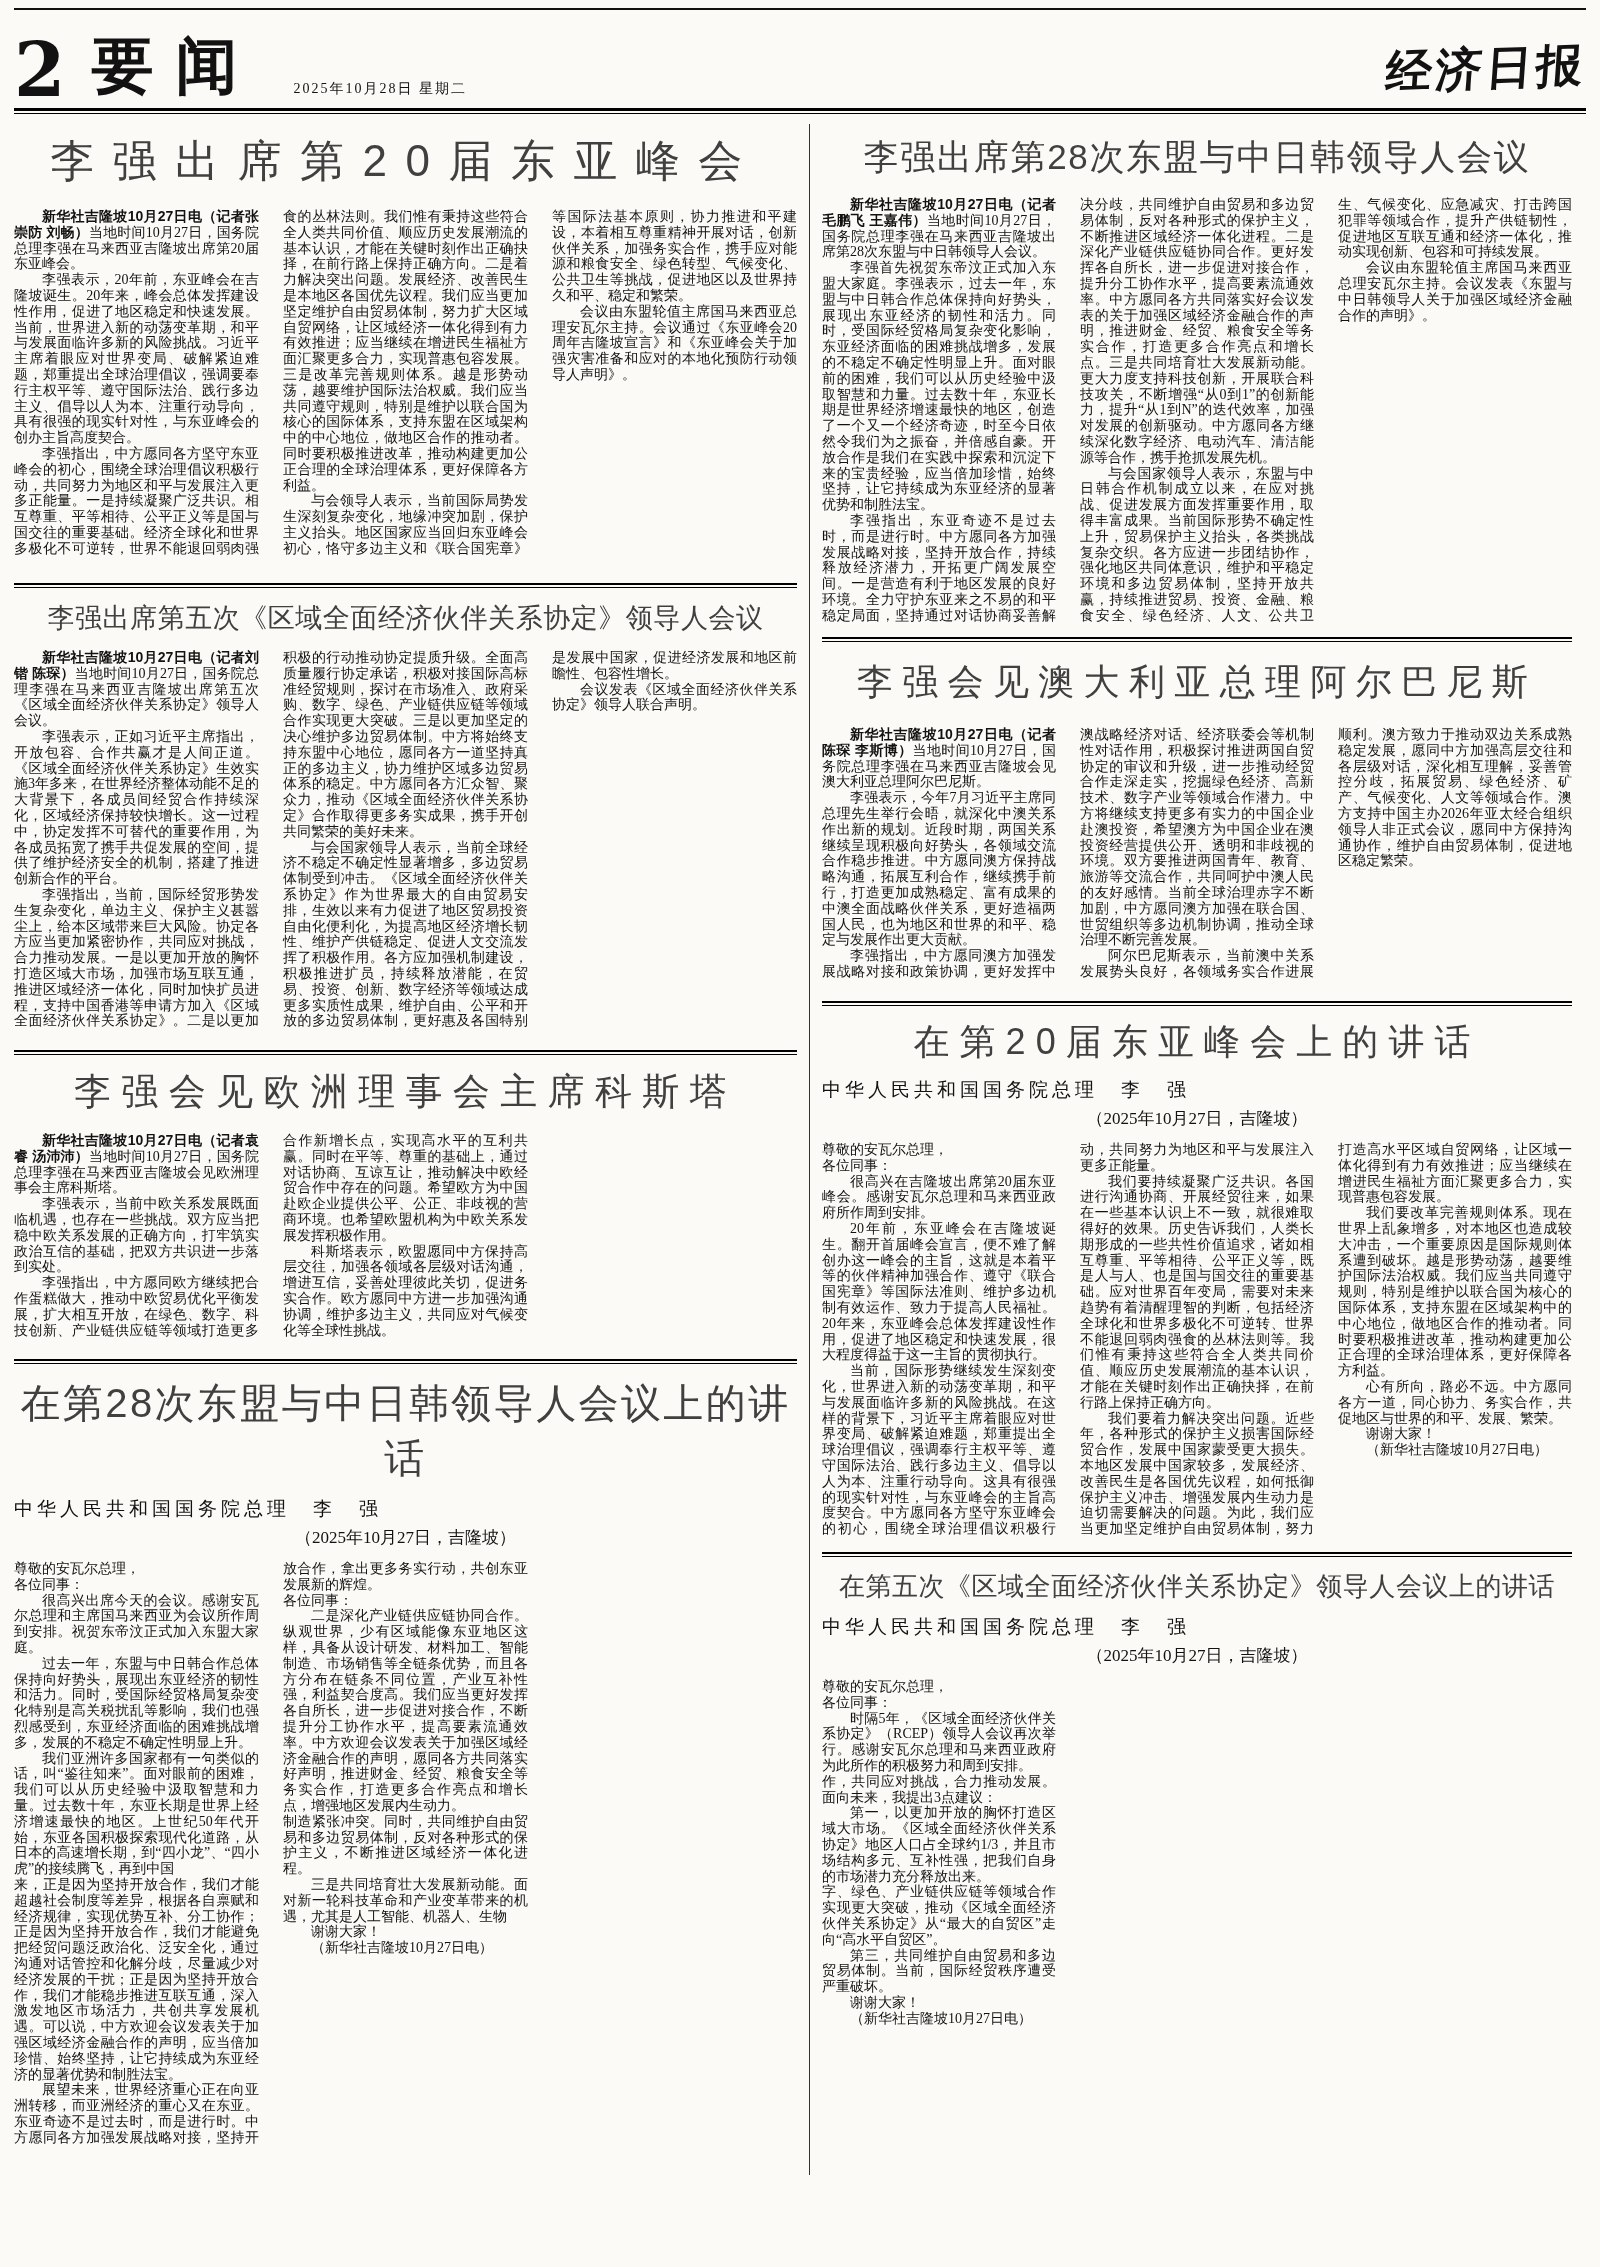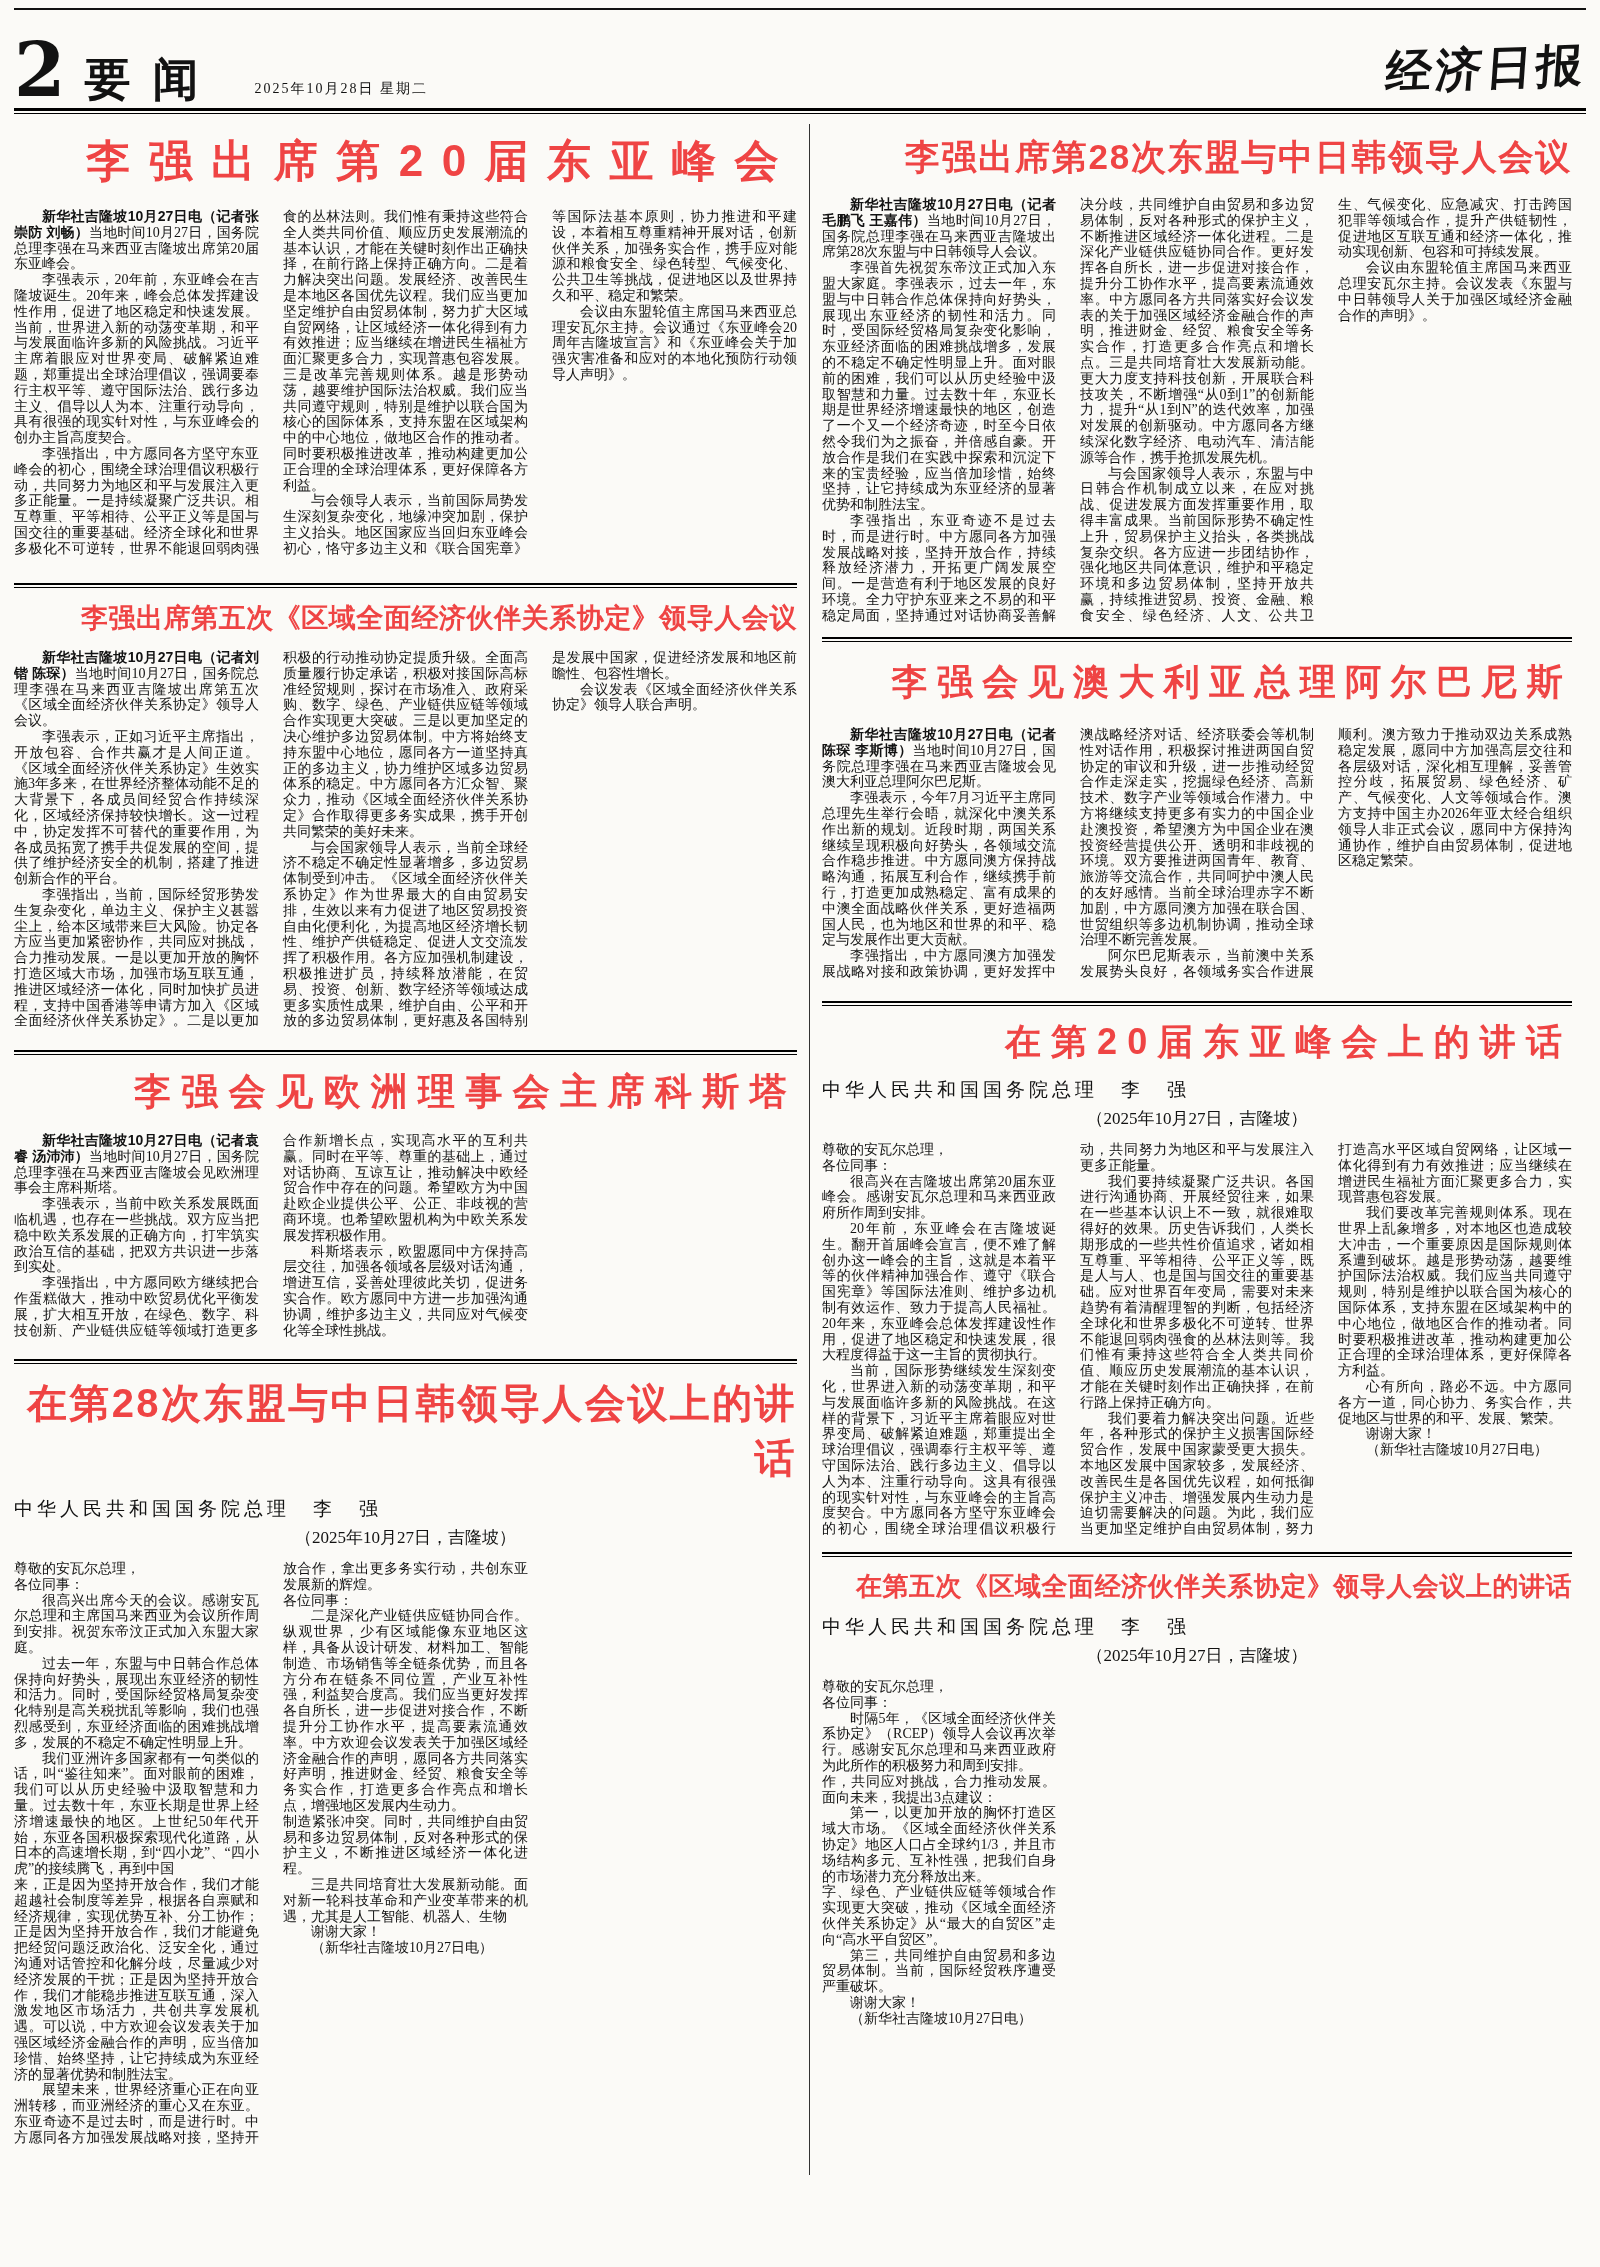--- a/index.html
+++ b/index.html
@@ -3,34 +3,34 @@
 <meta charset="utf-8">
 <style>
   html,body{margin:0;padding:0;background:#e8e8e4;}
   .page{position:relative;width:1600px;height:2267px;margin:0 auto;background:#fbfaf7;color:#121212;
         font-family:"Liberation Serif","DejaVu Serif",serif;overflow:hidden;box-sizing:border-box;
         padding:6px 14px 0 14px;}
   .topline{border-top:2px solid #111;margin:2px 0 6px 0;}
   
   .hdr{display:flex;align-items:flex-end;height:86px;}
   .pageno{font-size:74px;font-weight:bold;line-height:.85;font-family:"DejaVu Serif",serif;}
-  .secname{font-size:46px;font-weight:bold;letter-spacing:22px;margin-left:19px;line-height:1;
-           font-family:Liberation Sans, sans-serif;}
+  .secname{font-size:62px;font-weight:bold;letter-spacing:22px;margin-left:26px;line-height:1;
+           font-family:Liberation Mono, monospace;}
   .hdate{font-size:14px;margin-left:34px;margin-bottom:4px;letter-spacing:2px;}
   .masthead{margin-left:auto;font-size:46px;font-weight:bold;transform:skewX(-6deg) rotate(-2deg);
             font-family:"DejaVu Serif",serif;letter-spacing:4px;margin-bottom:2px;}
   .hdr-rule{border-top:3px solid #000;border-bottom:1px solid #000;height:2px;margin:6px 0 10px 0;}
   
   .main{display:flex;}
   .mcol{box-sizing:border-box;}
   .mcol.left{width:795px;padding-right:12px;}
   .mcol.right{width:763px;padding-left:12px;border-left:1px solid #333;}
   .art-rule{border-top:2px solid #000;border-bottom:1px solid #000;height:2px;margin:12px 0;}
   
-  h1,h2{margin:0;font-family:"Liberation Sans","DejaVu Sans",sans-serif;color:#ef4444;text-align:right;font-weight:bold;}
+  h1,h2{margin:0;font-family:"Liberation Sans","DejaVu Sans",sans-serif;color:#404040;text-align:center;font-weight:normal;}
   .hl-a1{font-size:44px;letter-spacing:.42em;margin:8px 0 18px 0;}
   .hl-a2{font-size:35px;letter-spacing:.05em;margin:10px 0 16px 0;}
   .hl-a3{font-size:27px;letter-spacing:.02em;margin:6px 0 14px 0;}
   .hl-a4{font-size:36px;letter-spacing:.26em;margin:16px 0 20px 0;}
   .hl-a5{font-size:37px;letter-spacing:.28em;margin:10px 0 16px 0;}
   .hl-a6{font-size:36px;letter-spacing:.28em;margin:10px 0 10px 0;}
   .hl-a7{font-size:40px;letter-spacing:.06em;margin:12px 0 10px 0;}
   .hl-a8{font-size:26px;letter-spacing:.02em;margin:12px 0 10px 0;}
   .sp-author{text-align:left;font-size:19px;letter-spacing:4px;margin:8px 0 4px 0;}
   .sp-date{text-align:center;font-size:17px;margin:2px 0 12px 0;}

